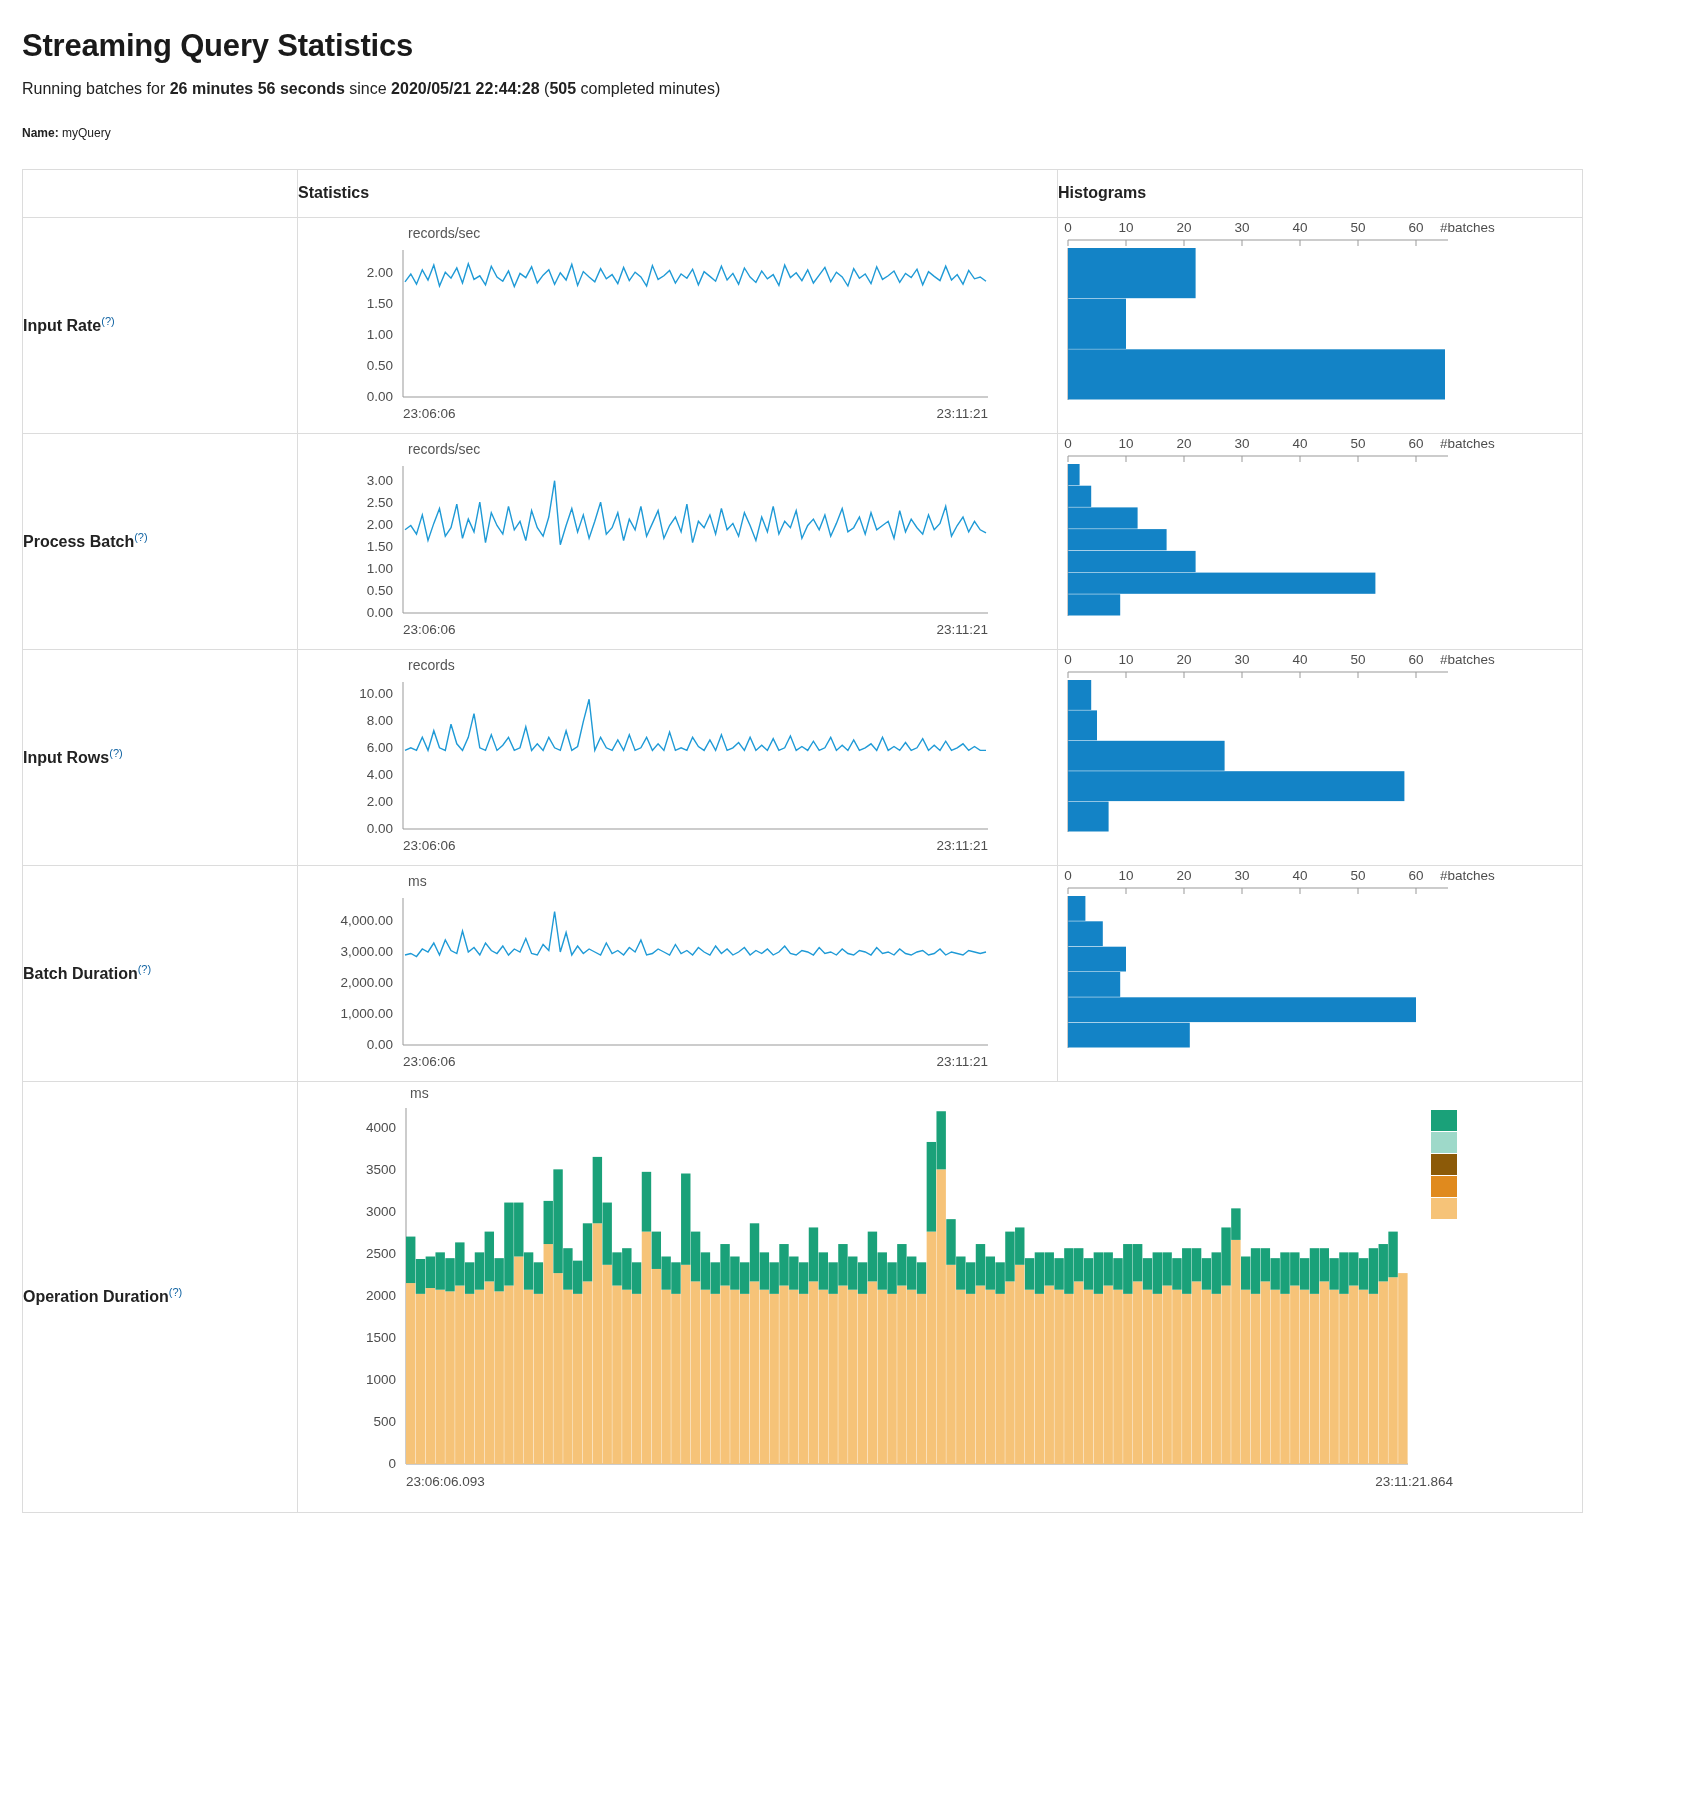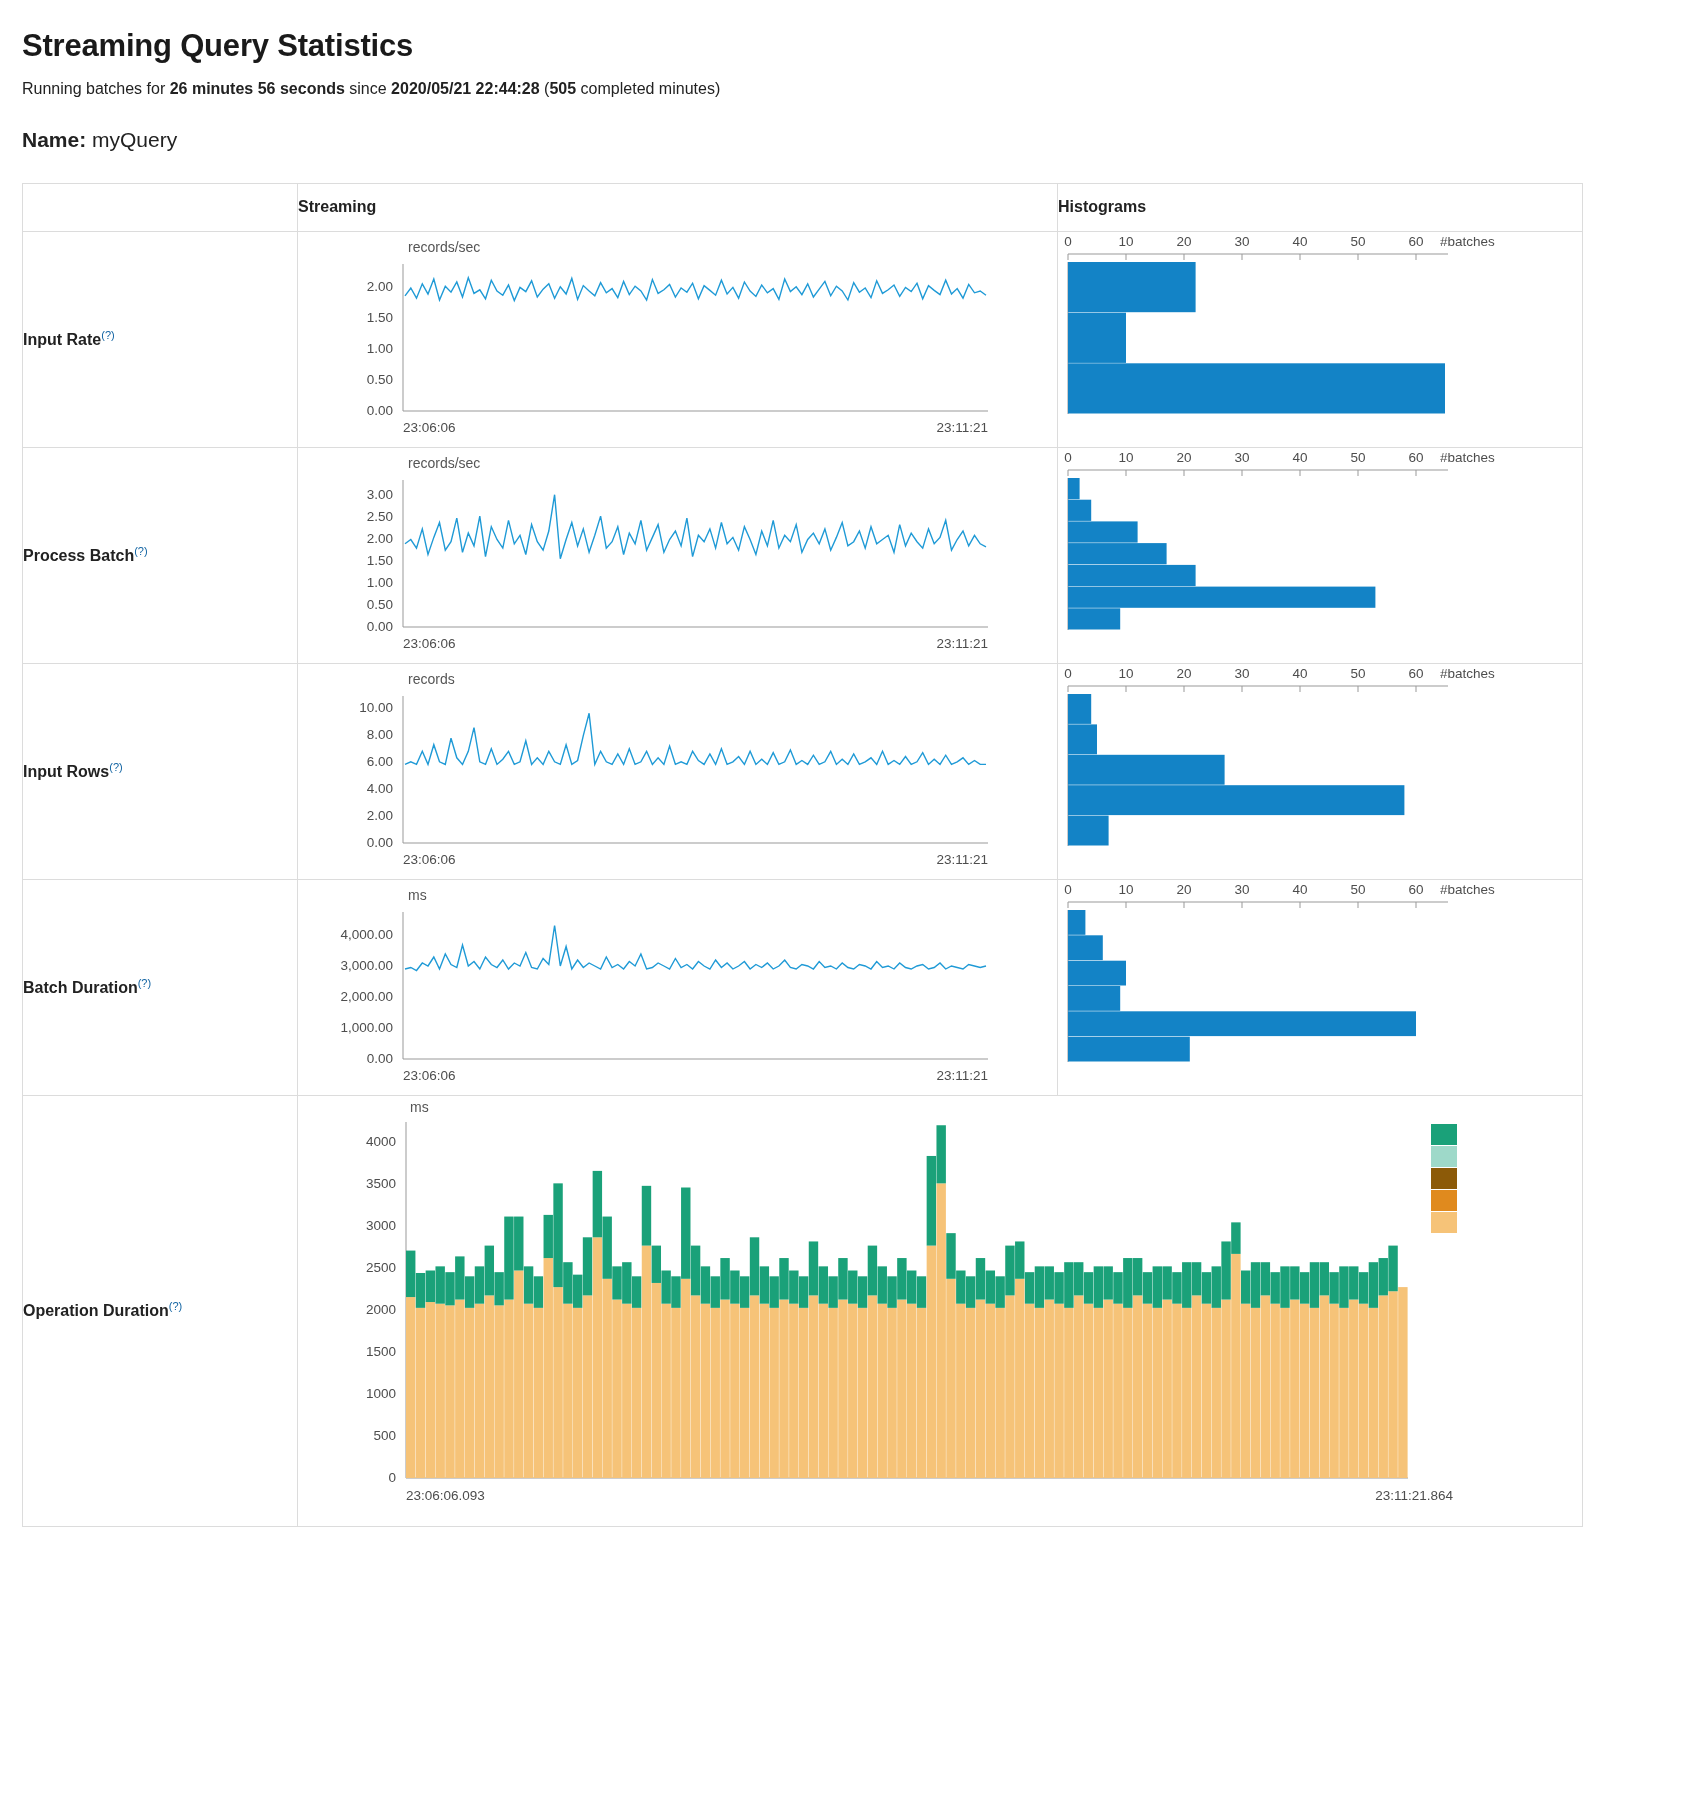--- a/index.html
+++ b/index.html
@@ -19,21 +19,21 @@
     color: #1a1a1a;
     letter-spacing: -0.2px;
   }
   .subtitle {
     font-size: 16px;
     margin: 0 0 26px 0;
     color: #222;
   }
   .subtitle b { font-weight: bold; margin-top: 41px; }
 
-  .meta { font-size: 21px; line-height: 1.55; margin-bottom: 26px; }
+  .meta { font-size: 12px; line-height: 1.55; margin-bottom: 26px; }
   .meta div { margin: 0; }
   .meta b { font-weight: bold; }
 
   table.stats {
     border-collapse: collapse;
     width: 1560px;
     border: 1px solid #dcdcdc;
     table-layout: fixed;
   }
   table.stats th, table.stats td {
@@ -95,21 +95,21 @@
     <div>
       <b>Name:</b>
       <span>myQuery</span>
     </div>
   </div>
 
   <table class="stats">
     <thead>
       <tr>
         <th class="col-name"></th>
-        <th class="col-timelines">Streaming</th>
+        <th class="col-timelines">Statistics</th>
         <th class="col-hist">Histograms</th>
       </tr>
     </thead>
     <tbody>
 
       <tr>
         <td class="rowlabel">
           <span>Input Rate</span><sup>(?)</sup>
         </td>
         <td class="cell">

